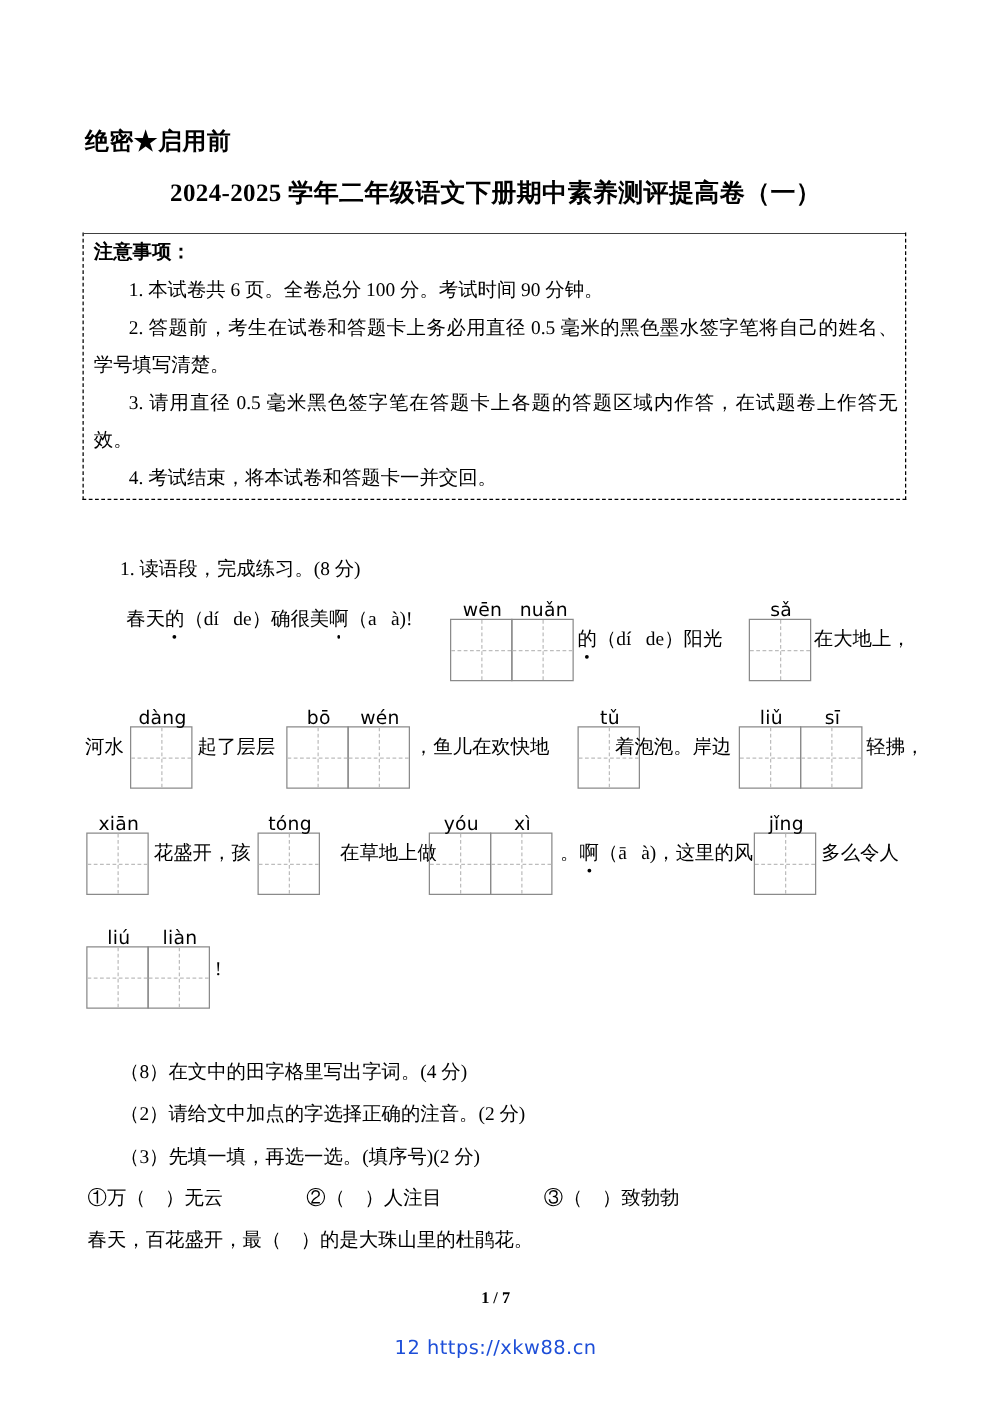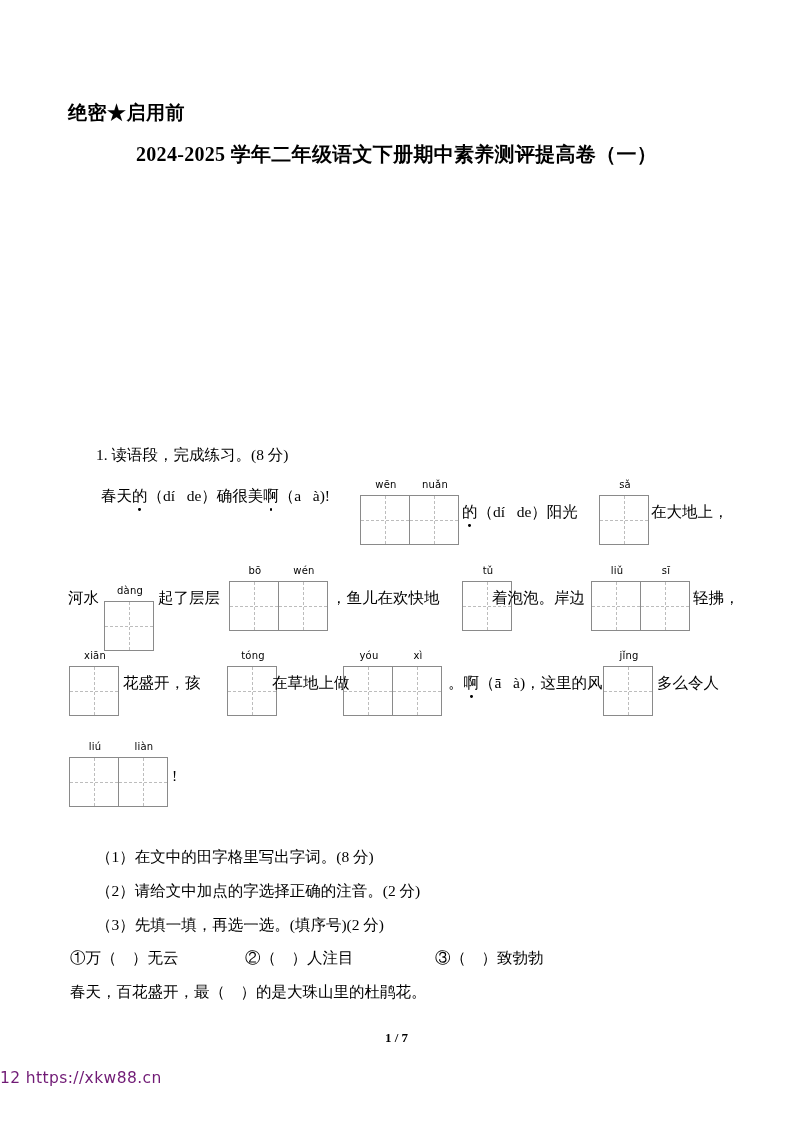--- a/index.html
+++ b/index.html
@@ -155,21 +155,21 @@
     top: 0; bottom: 0;
     left: 50%;
     border-left: 1px dashed #bdbdbd;
   }
   .pinyin {
     position: absolute;
     top: -17px;
     left: 0;
     width: 50px;
     text-align: center;
-    font-size: 10px;
+    font-size: 15px;
     font-family: "DejaVu Sans", sans-serif;
     letter-spacing: 0.2px;
     white-space: nowrap;
   }
 
   
   .subq {
     position: absolute;
     left: 96px;
     font-size: 15.5px;
@@ -187,35 +187,44 @@
     left: 0; right: 0;
     top: 1030px;
     text-align: center;
     font-size: 13px;
     font-weight: bold;
   }
   .watermark {
     position: absolute;
     left: 0; right: 0;
     top: 1069px;
-    text-align: left;
+    text-align: center;
     font-size: 15.5px;
     font-family: "DejaVu Sans", sans-serif;
-    color: #701a75;
+    color: #1d4ed8;
     letter-spacing: 0.4px;
   }
 </style>
 </head>
 <body>
 
 <div class="page">
 
   <div class="secret-line">绝密★启用前</div>
   <div class="paper-title">2024-2025 学年二年级语文下册期中素养测评提高卷（一）</div>
 
+  <div class="notice-box">
+    <div class="notice-title">注意事项：</div>
+    <div class="notice-list">
+      <div class="notice-item">1. 本试卷共 6 页。全卷总分 100 分。考试时间 90 分钟。</div>
+      <div class="notice-item">2. 答题前，考生在试卷和答题卡上务必用直径 0.5 毫米的黑色墨水签字笔将自己的姓名、学号填写清楚。</div>
+      <div class="notice-item">3. 请用直径 0.5 毫米黑色签字笔在答题卡上各题的答题区域内作答，在试题卷上作答无效。</div>
+      <div class="notice-item">4. 考试结束，将本试卷和答题卡一并交回。</div>
+    </div>
+  </div>
 
   <div class="q1-head">1. 读语段，完成练习。(8 分)</div>
 
   <div class="passage">
 
     <div class="prow">
       <div class="ptext" style="left:35px; top:12px;"><span>春天</span><span class="dotchar">的</span><span>（dí   de）确很美</span><span class="dotchar">啊</span><span>（a   à)!</span></div>
 
       <div class="tzg" style="left:294px; top:19px;">
         <div class="cell">
@@ -233,21 +242,21 @@
           <div class="pinyin">sǎ</div>
         </div>
       </div>
 
       <div class="ptext" style="left:585px; top:28px;">在大地上，</div>
     </div>
 
     <div class="prow">
       <div class="ptext" style="left:2px; top:30px;">河水</div>
 
-      <div class="tzg" style="left:38px; top:21px;margin-top:20px;">
+      <div class="tzg" style="left:38px; top:21px;">
         <div class="cell">
           <div class="pinyin">dàng</div>
         </div>
       </div>
 
       <div class="ptext" style="left:92px; top:30px;">起了层层</div>
 
       <div class="tzg" style="left:163px; top:21px;">
         <div class="cell">
           <div class="pinyin">bō</div>
@@ -281,21 +290,21 @@
 
     <div class="prow">
       <div class="tzg" style="left:3px; top:22px;">
         <div class="cell">
           <div class="pinyin">xiān</div>
         </div>
       </div>
 
       <div class="ptext" style="left:57px; top:31px;">花盛开，孩</div>
 
-      <div class="tzg" style="left:161px; top:22px;">
+      <div class="tzg" style="left:140px; top:22px;">
         <div class="cell">
           <div class="pinyin">tóng</div>
         </div>
       </div>
 
       <div class="ptext" style="left:206px; top:31px;">在草地上做</div>
 
       <div class="tzg" style="left:277px; top:22px;">
         <div class="cell">
           <div class="pinyin">yóu</div>
@@ -323,21 +332,21 @@
         </div>
         <div class="cell">
           <div class="pinyin">liàn</div>
         </div>
       </div>
       <div class="ptext" style="left:106px; top:40px;">!</div>
     </div>
 
   </div>
 
-  <div class="subq" style="top:847px;">（1）在文中的田字格里写出字词。(8 分)</div>
+  <div class="subq" style="top:847px;">（8）在文中的田字格里写出字词。(4 分)</div>
   <div class="subq" style="top:881px;">（2）请给文中加点的字选择正确的注音。(2 分)</div>
   <div class="subq" style="top:915px;">（3）先填一填，再选一选。(填序号)(2 分)</div>
 
   <div class="fillline" style="top:982px;">春天，百花盛开，最（    ）的是大珠山里的杜鹃花。</div>
 
   <div class="fillline" style="top:948px;"><span style="display:inline-block;width:175px;">①万（    ）无云</span><span style="display:inline-block;width:190px;">②（    ）人注目</span><span>③（    ）致勃勃</span></div>
 
   <div class="page-num">1 / 7</div>
   <div class="watermark">12 https://xkw88.cn</div>
 

